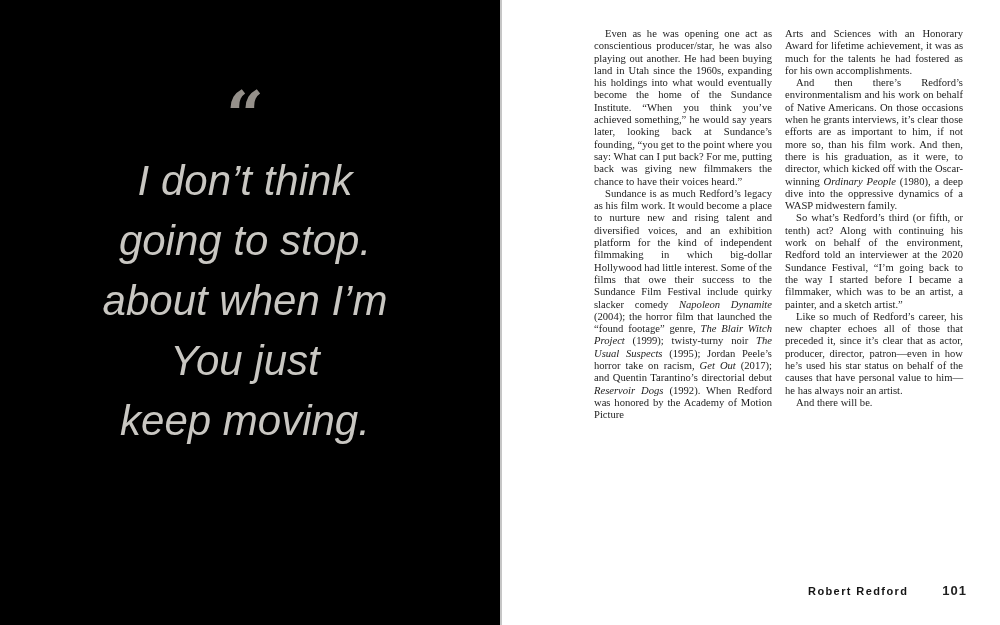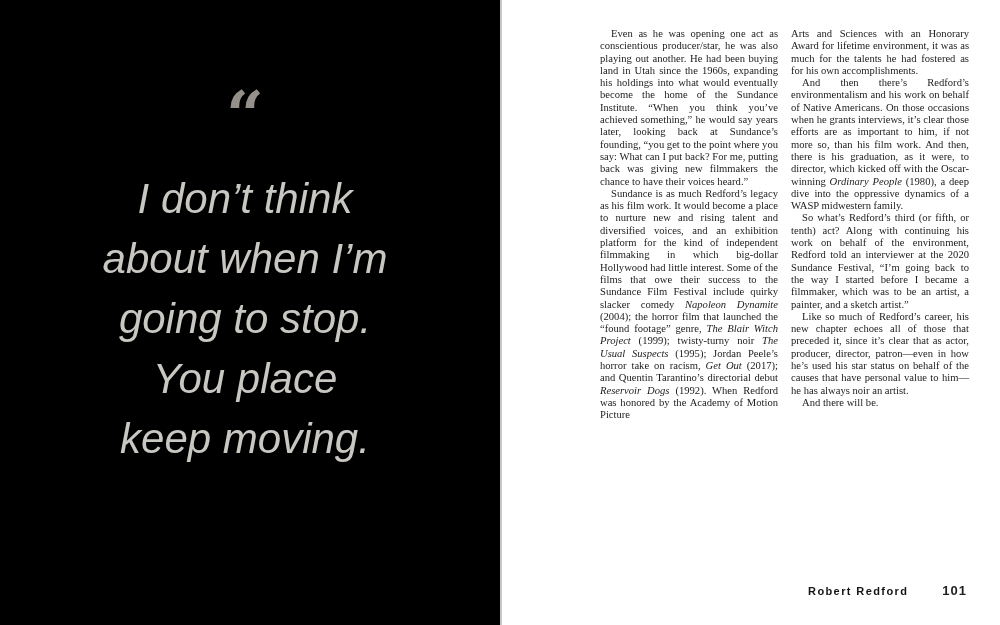--- a/index.html
+++ b/index.html
@@ -34,42 +34,42 @@
   }
   .quote-line {
     font-family: "Liberation Sans", "DejaVu Sans", sans-serif;
     font-style: italic;
     font-weight: 300;
     font-size: 42px;
     line-height: 60px;
     color: #c9c7c2;
     white-space: nowrap;
   }
-  .quote-lines { margin-top: 28px; }
+  .quote-lines { margin-top: 10px; }
   .attribution {
     margin-top: 22px;
     font-family: "Liberation Sans", "DejaVu Sans", sans-serif;
     font-weight: 700;
     font-size: 12px;
     letter-spacing: 1.6px;
     color: #b2afa9;
   }
 
   
   .right-page {
     width: 500px; height: 625px;
     background: #ffffff;
     position: relative;
     flex: 0 0 auto;
     border-left: 2px solid #c6c6c6;
     box-sizing: border-box;
   }
   .columns {
     position: absolute;
-    left: 98px; top: 28px;
+    left: 92px; top: 28px;
     width: 370px;
     display: flex;
     gap: 13px;
   }
   .col { width: 178px; flex: 0 0 auto; }
   .col p {
     margin: 0;
     font-family: "Liberation Serif", "DejaVu Serif", serif;
     font-size: 10.6px;
     line-height: 12.3px;
@@ -104,36 +104,36 @@
   }
 </style>
 </head>
 <body>
 
 <div class="left-page">
   <div class="quote-block">
     <div class="quote-mark">“</div>
     <div class="quote-lines">
       <div class="quote-line">I don’t think</div>
+      <div class="quote-line">going to stop.</div>
       <div class="quote-line">about when I’m</div>
-      <div class="quote-line">going to stop.</div>
-      <div class="quote-line">You place</div>
+      <div class="quote-line">You just</div>
       <div class="quote-line">keep moving.</div>
     </div>
   </div>
 </div>
 
 <div class="right-page">
   <div class="columns">
     <div class="col">
         <p class="indent"><span>Even as he was opening one act as conscientious producer/star, he was also playing out another. He had been buying land in Utah since the 1960s, expanding his holdings into what would eventually become the home of the Sundance Institute. “When you think you’ve achieved something,” he would say years later, looking back at Sundance’s founding, “you get to the point where you say: What can I put back? For me, putting back was giving new filmmakers the chance to have their voices heard.”</span></p>
         <p class="indent"><span>Sundance is as much Redford’s legacy as his film work. It would become a place to nurture new and rising talent and diversified voices, and an exhibition platform for the kind of independent filmmaking in which big-dollar Hollywood had little interest. Some of the films that owe their success to the Sundance Film Festival include quirky slacker comedy </span><i>Napoleon Dynamite</i><span> (2004); the horror film that launched the “found footage” genre, </span><i>The Blair Witch Project</i><span> (1999); twisty-turny noir </span><i>The Usual Suspects</i><span> (1995); Jordan Peele’s horror take on racism, </span><i>Get Out</i><span> (2017); and Quentin Tarantino’s directorial debut </span><i>Reservoir Dogs</i><span> (1992). When Redford was honored by the Academy of Motion Picture</span></p>
       </div>
     <div class="col">
-        <p><span>Arts and Sciences with an Honorary Award for lifetime environment, it was as much for the talents he had fostered as for his own accomplishments.</span></p>
+        <p><span>Arts and Sciences with an Honorary Award for lifetime achievement, it was as much for the talents he had fostered as for his own accomplishments.</span></p>
         <p class="indent"><span>And then there’s Redford’s environmentalism and his work on behalf of Native Americans. On those occasions when he grants interviews, it’s clear those efforts are as important to him, if not more so, than his film work. And then, there is his graduation, as it were, to director, which kicked off with the Oscar-winning </span><i>Ordinary People</i><span> (1980), a deep dive into the oppressive dynamics of a WASP midwestern family.</span></p>
         <p class="indent"><span>So what’s Redford’s third (or fifth, or tenth) act? Along with continuing his work on behalf of the environment, Redford told an interviewer at the 2020 Sundance Festival, “I’m going back to the way I started before I became a filmmaker, which was to be an artist, a painter, and a sketch artist.”</span></p>
         <p class="indent"><span>Like so much of Redford’s career, his new chapter echoes all of those that preceded it, since it’s clear that as actor, producer, director, patron—even in how he’s used his star status on behalf of the causes that have personal value to him—he has always noir an artist.</span></p>
         <p class="indent"><span>And there will be.</span></p>
       </div>
   </div>
   <div class="footer">
     <span class="running-head">Robert Redford</span>
     <span class="page-num">101</span>
   </div>

